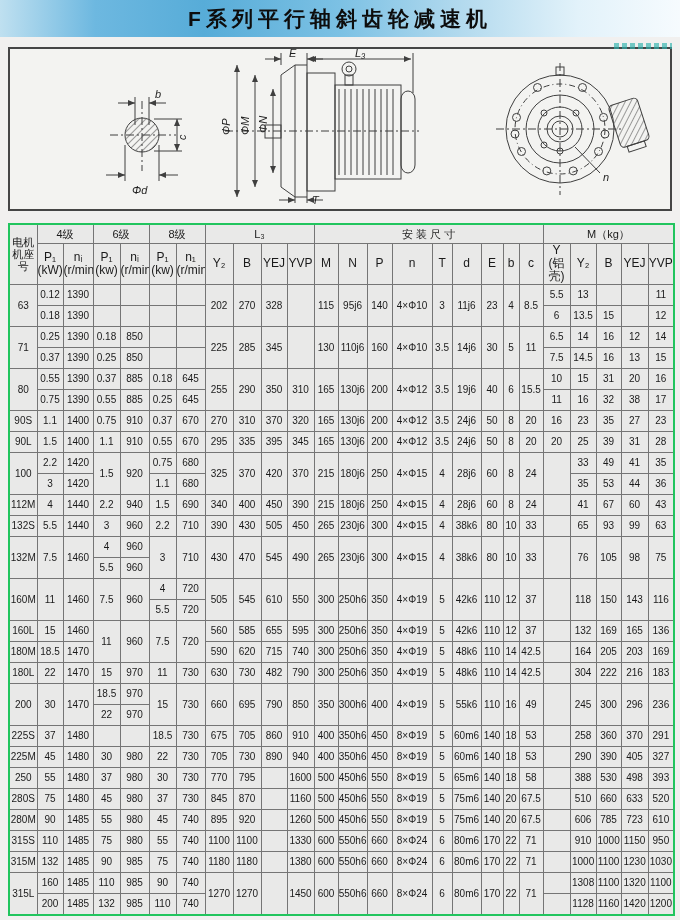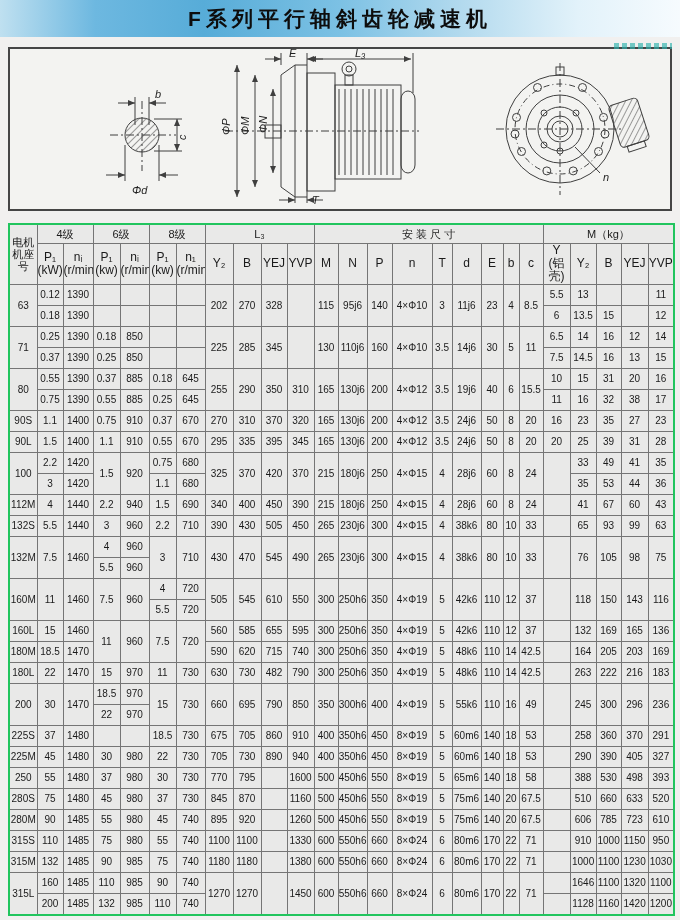--- a/index.html
+++ b/index.html
@@ -639,21 +639,21 @@
         <td>300</td>
         <td>250h6</td>
         <td>350</td>
         <td>4×Φ19</td>
         <td>5</td>
         <td>48k6</td>
         <td>110</td>
         <td>14</td>
         <td>42.5</td>
         <td></td>
-        <td>263</td>
+        <td>304</td>
         <td>222</td>
         <td>216</td>
         <td>183</td>
       </tr>
       <tr>
         <td rowspan="2">200</td>
         <td rowspan="2">30</td>
         <td rowspan="2">1470</td>
         <td>18.5</td>
         <td>970</td>
@@ -886,21 +886,21 @@
         <td rowspan="2">600</td>
         <td rowspan="2">550h6</td>
         <td rowspan="2">660</td>
         <td rowspan="2">8×Φ24</td>
         <td rowspan="2">6</td>
         <td rowspan="2">80m6</td>
         <td rowspan="2">170</td>
         <td rowspan="2">22</td>
         <td rowspan="2">71</td>
         <td></td>
-        <td>1646</td>
+        <td>1308</td>
         <td>1100</td>
         <td>1320</td>
         <td>1100</td>
       </tr>
       <tr>
         <td>200</td>
         <td>1485</td>
         <td>132</td>
         <td>985</td>
         <td>110</td>

